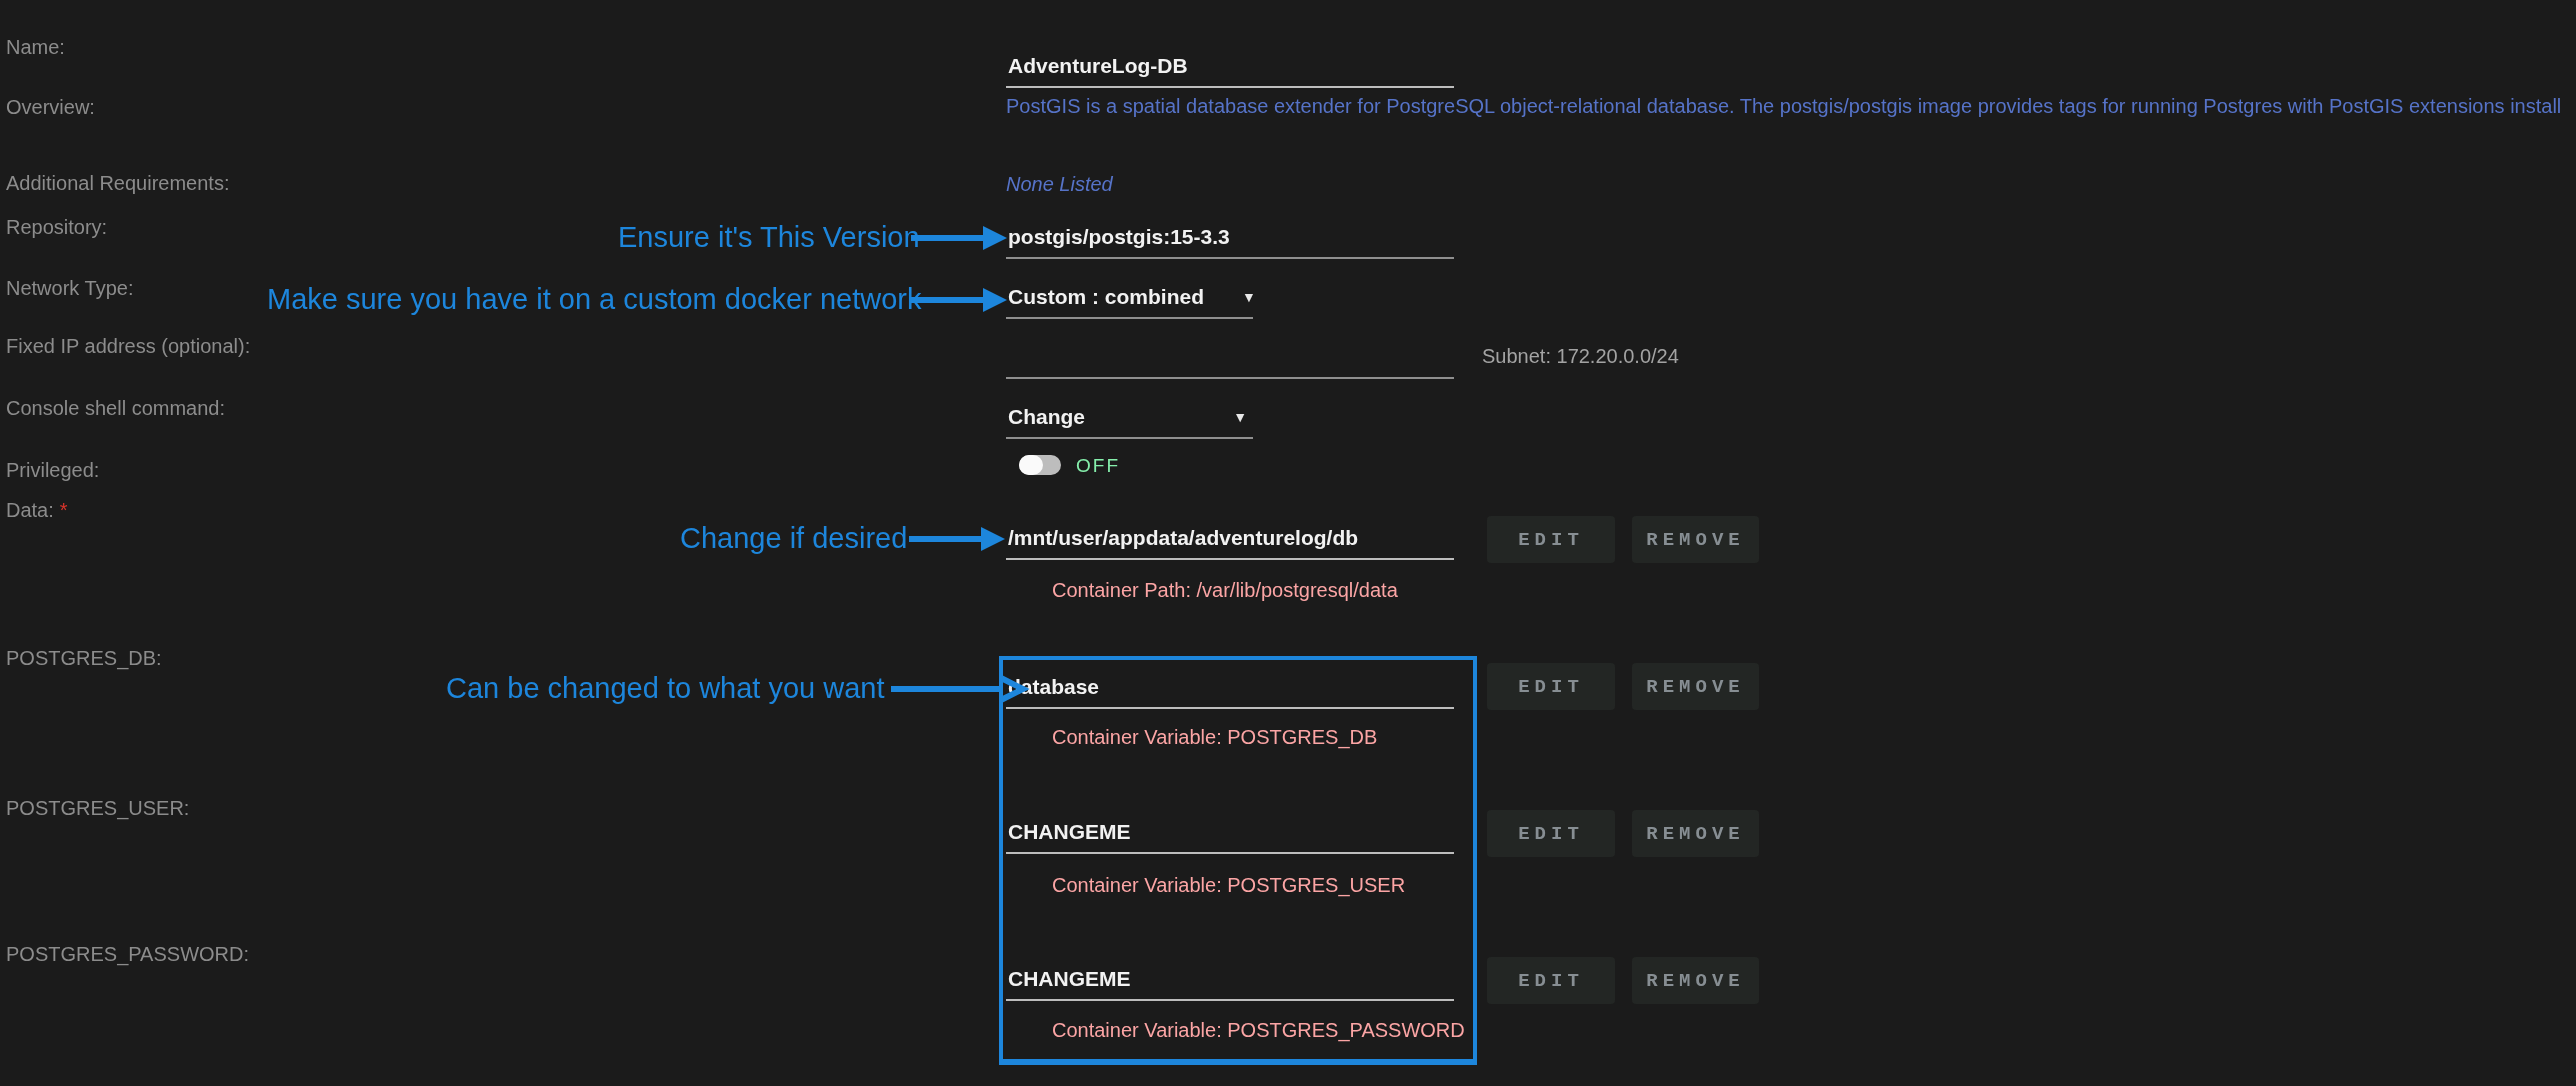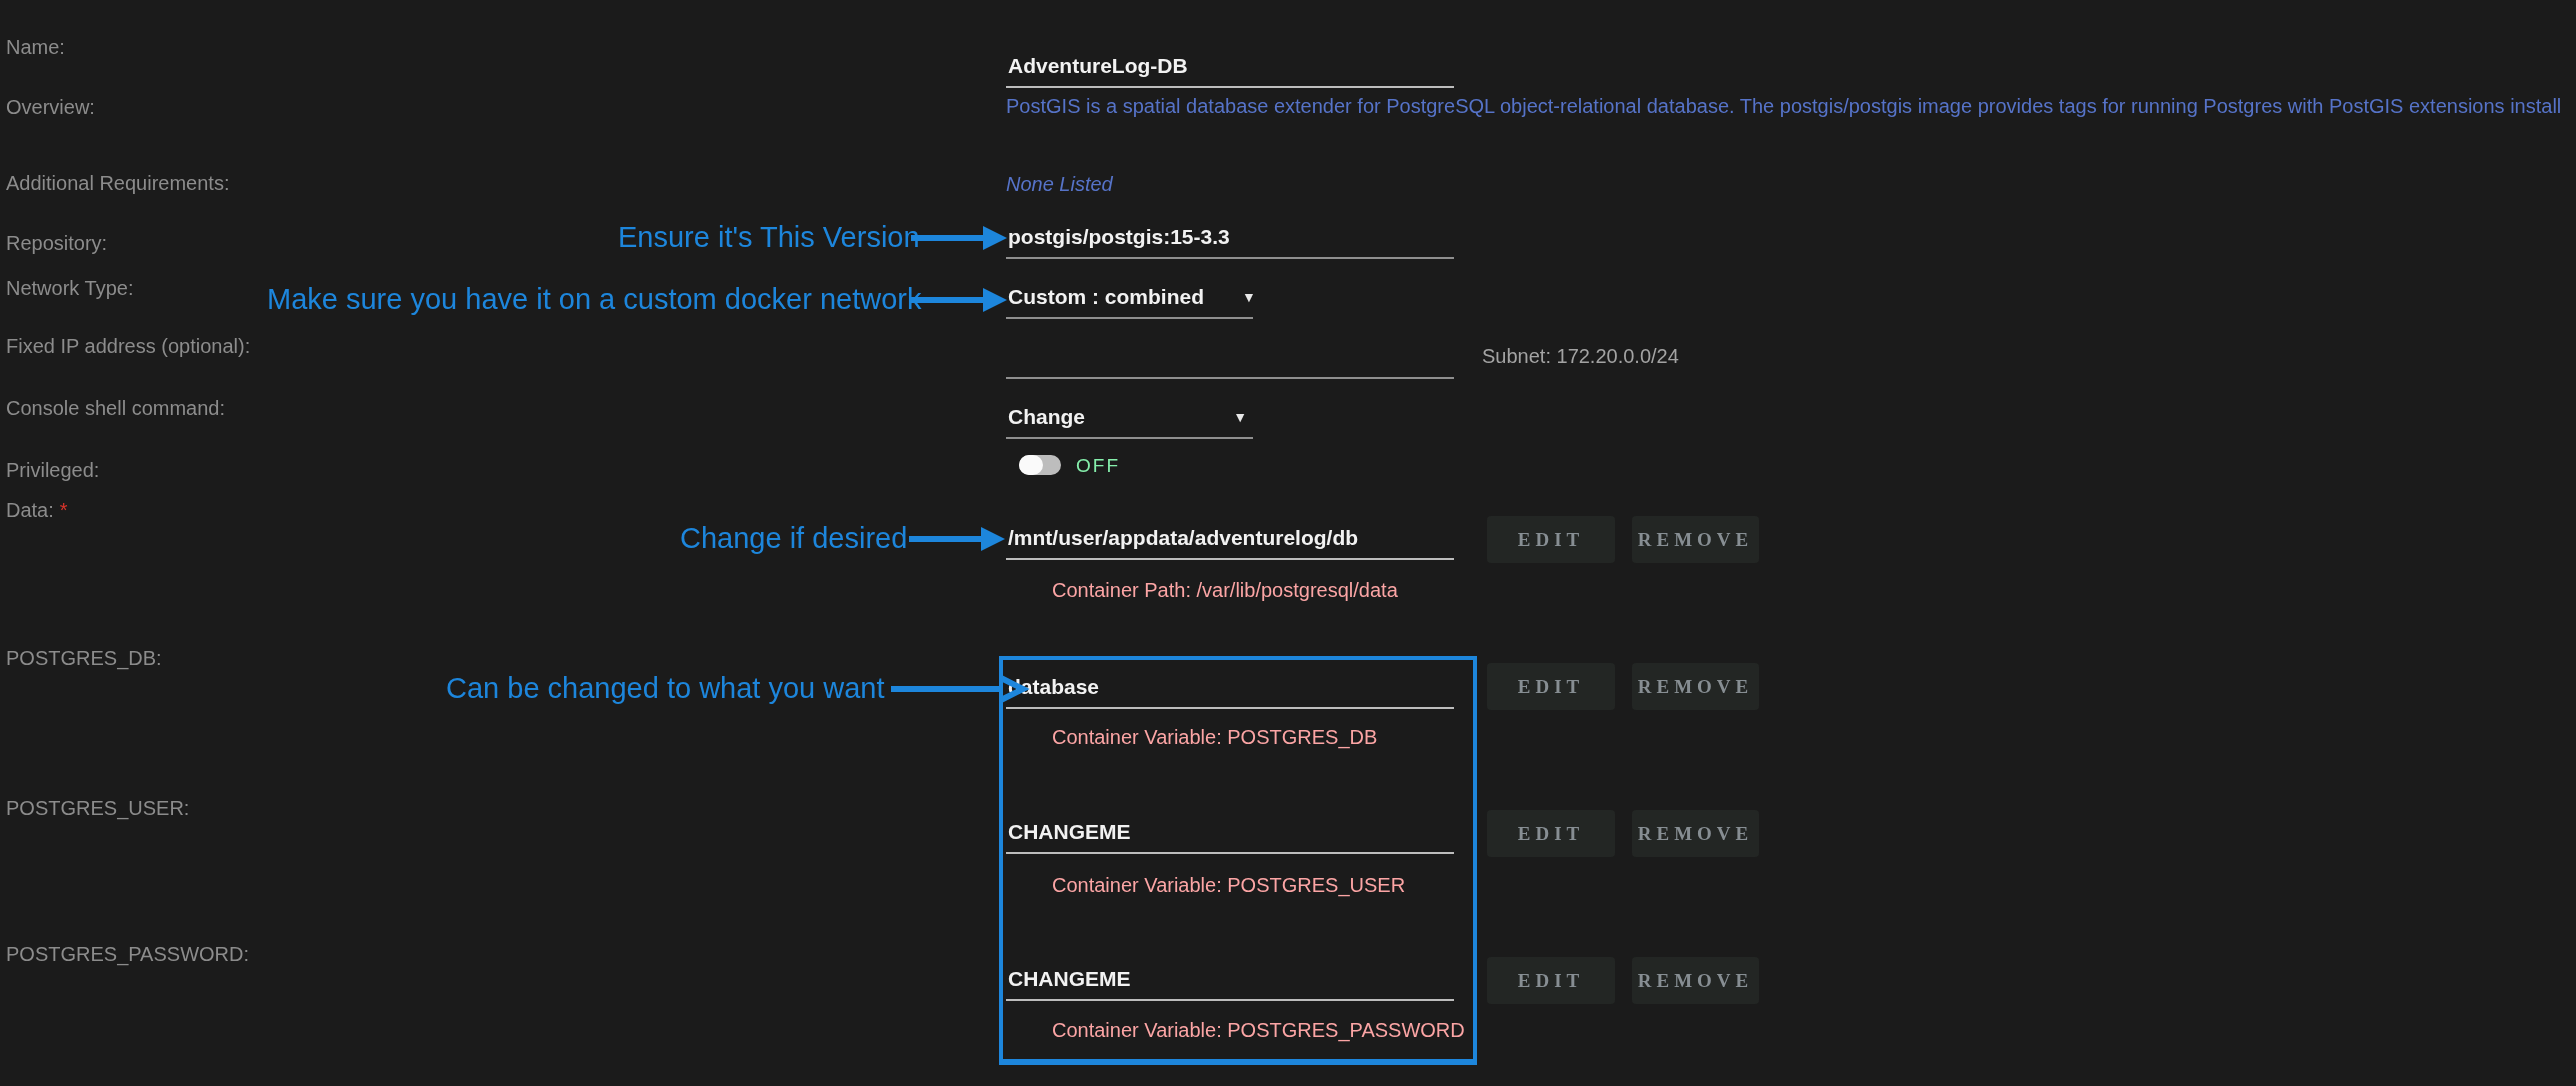--- a/index.html
+++ b/index.html
@@ -22,21 +22,21 @@
   .note-blue{
     position:absolute;left:1006px;color:#5673c8;font-size:20px;white-space:nowrap;
   }
   .italic{font-style:italic;}
   .note-orange{
     position:absolute;left:1052px;color:#fca5a5;font-size:20px;white-space:nowrap;
   }
   .subnote{position:absolute;color:#a3a3a3;font-size:20px;white-space:nowrap;}
   .btn{
     position:absolute;width:128px;height:47px;background:#232624;border-radius:4px;
-    color:#878e93;font-family:Liberation Serif, serif;font-weight:bold;
+    color:#878e93;font-family:Liberation Mono, monospace;font-weight:bold;
     font-size:19px;letter-spacing:5px;display:flex;align-items:center;justify-content:center;
     border:none;cursor:pointer;
   }
   .annot{
     position:absolute;color:#1d86dc;font-size:29px;white-space:nowrap;
   }
   .arrow-svg{position:absolute;overflow:visible;}
   .hl-box{
     position:absolute;left:999px;top:656px;width:478px;height:409px;
     border:4px solid #1d86dc;border-bottom-width:6px;
@@ -53,21 +53,21 @@
   }
 </style>
 </head>
 <body>
 
 <div class="stage">
 
   <div class="lbl" style="top:36px">Name:</div>
   <div class="lbl" style="top:96px">Overview:</div>
   <div class="lbl" style="top:172px">Additional Requirements:</div>
-  <div class="lbl" style="top:232px">Repository:</div>
+  <div class="lbl" style="top:216px">Repository:</div>
   <div class="lbl" style="top:277px">Network Type:</div>
   <div class="lbl" style="top:335px">Fixed IP address (optional):</div>
   <div class="lbl" style="top:397px">Console shell command:</div>
   <div class="lbl" style="top:459px">Privileged:</div>
   <div class="lbl" style="top:499px">
     <span>Data:</span><span class="req">*</span>
   </div>
   <div class="lbl" style="top:647px">POSTGRES_DB:</div>
   <div class="lbl" style="top:797px">POSTGRES_USER:</div>
   <div class="lbl" style="top:943px">POSTGRES_PASSWORD:</div>

